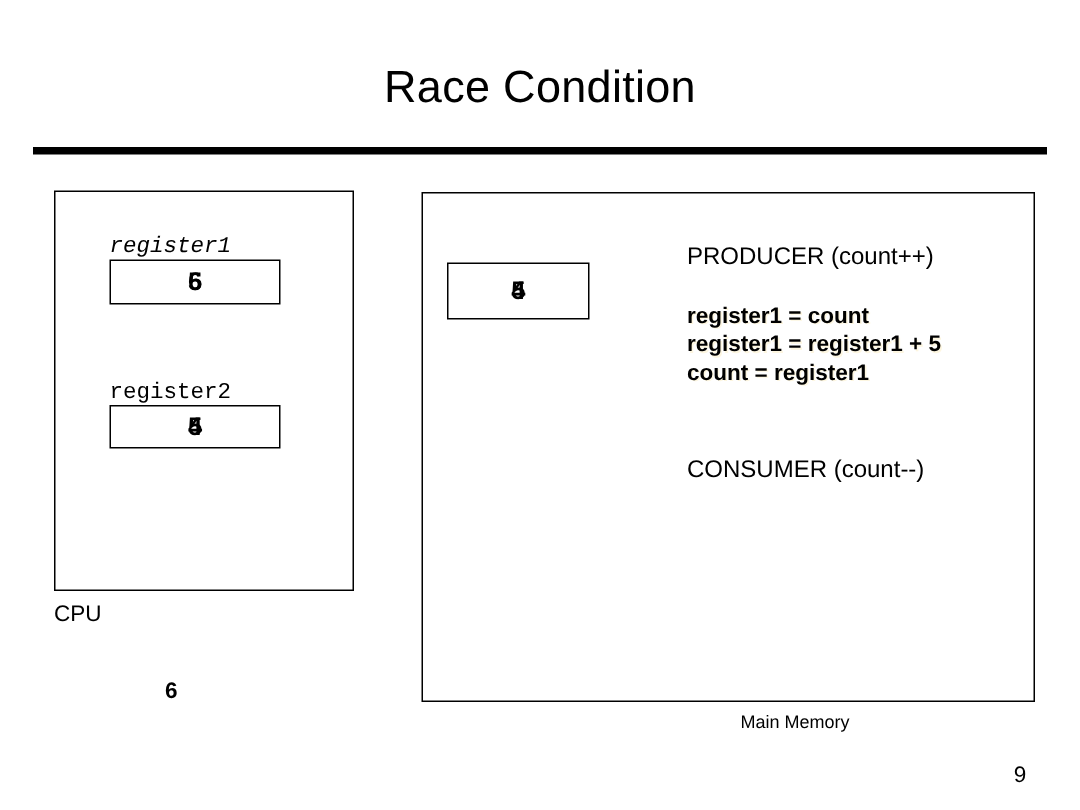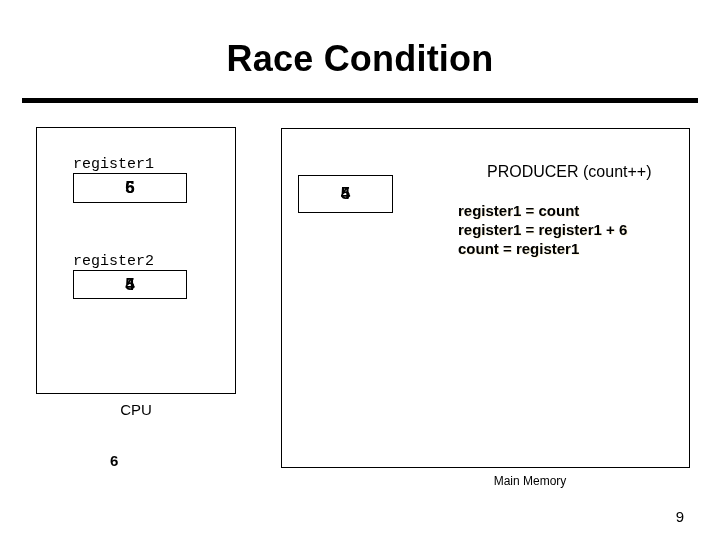--- a/index.html
+++ b/index.html
@@ -17,22 +17,22 @@
   }
 
   
   #slide-title {
     position: absolute;
     left: 0;
     top: 40px;
     width: 720px;
     text-align: center;
     font-family: "Liberation Sans", sans-serif;
-    font-size: 36px;
-    font-weight: bold;
+    font-size: 30px;
+    font-weight: normal;
     color: #000000;
     letter-spacing: 0.2px;
     line-height: 38px;
   }
   #title-rule {
     position: absolute;
     left: 22px;
     top: 98px;
     width: 676px;
     height: 5px;
@@ -81,31 +81,30 @@
     top: 0;
     width: 14px;
     text-align: center;
     font-family: "Liberation Sans", sans-serif;
     font-size: 17px;
     font-weight: bold;
     color: #000000;
     line-height: 18px;
   }
 
-  #register1-label { left: 73px; top: 156px; }
+  #register1-label { left: 73px; top: 156px; font-style: italic; }
   #register1-box  { left: 73px; top: 173px; width: 114px; height: 30px; }
   #register2-label { left: 73px; top: 253px; text-align: center; }
   #register2-box  { left: 73px; top: 270px; width: 114px; height: 29px; }
 
   #cpu-caption {
     position: absolute;
     left: 36px;
     top: 401px;
     width: 200px;
-    text-align: center;
     font-family: "Liberation Sans", sans-serif;
     font-size: 15px;
     color: #000000;
   }
   #cpu-extra-value {
     position: absolute;
     left: 110px;
     top: 452px;
     width: 100px;
     text-align: left;
@@ -155,21 +154,20 @@
   }
 
   
   .proc-heading {
     position: absolute;
     font-family: "Liberation Sans", sans-serif;
     font-size: 16px;
     font-weight: normal;
     color: #000000;
     white-space: nowrap;
-    margin-left: 29px;
   }
   .code-block {
     position: absolute;
     font-family: "Liberation Sans", sans-serif;
     font-size: 15px;
     font-weight: bold;
     color: #000000;
     line-height: 19px;
     white-space: nowrap;
     text-shadow: 1px 1px 0 #fdf6e0;
@@ -224,21 +222,22 @@
 
   <div class="value-box" id="count-box">
     <span class="value-stack">
       <span>4</span>
       <span>5</span>
     </span>
   </div>
 
   <div class="proc-heading" id="producer-heading">PRODUCER (count++)</div>
   <div class="code-block" id="producer-code" style="white-space: pre;">register1 = count
-register1 = register1 + 6
+register1 = register1 + 5
 count = register1</div>
 
+  <div class="proc-heading" id="consumer-heading">CONSUMER (count--)</div>
 
   <div id="memory-caption">Main Memory</div>
 
   <div id="slide-number">9</div>
 
 </div>
 
 </body></html>

